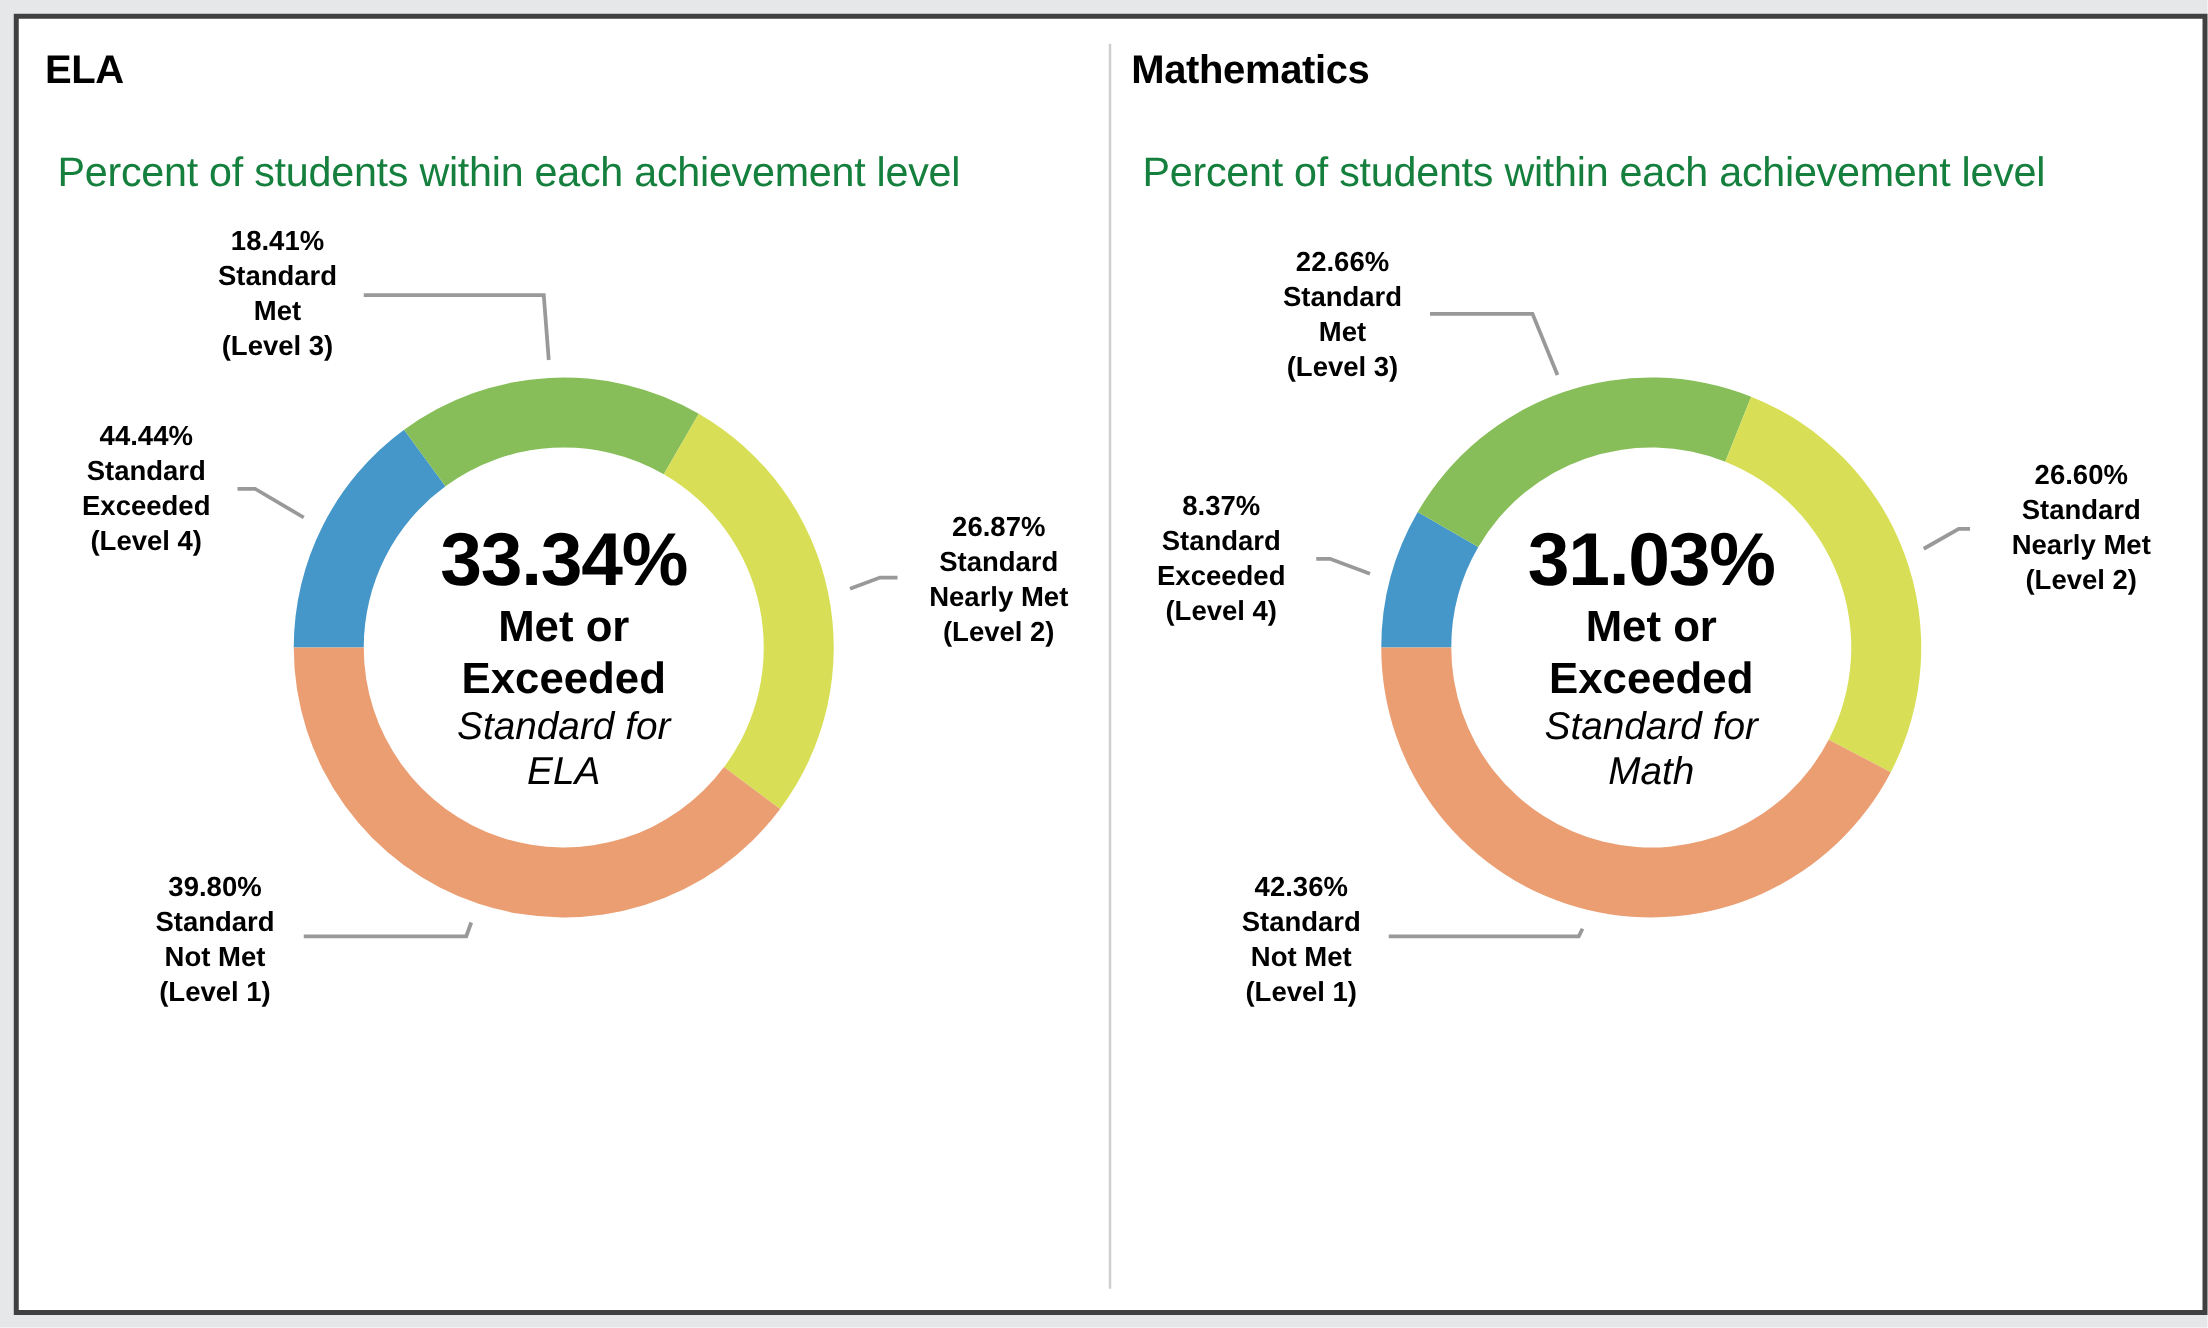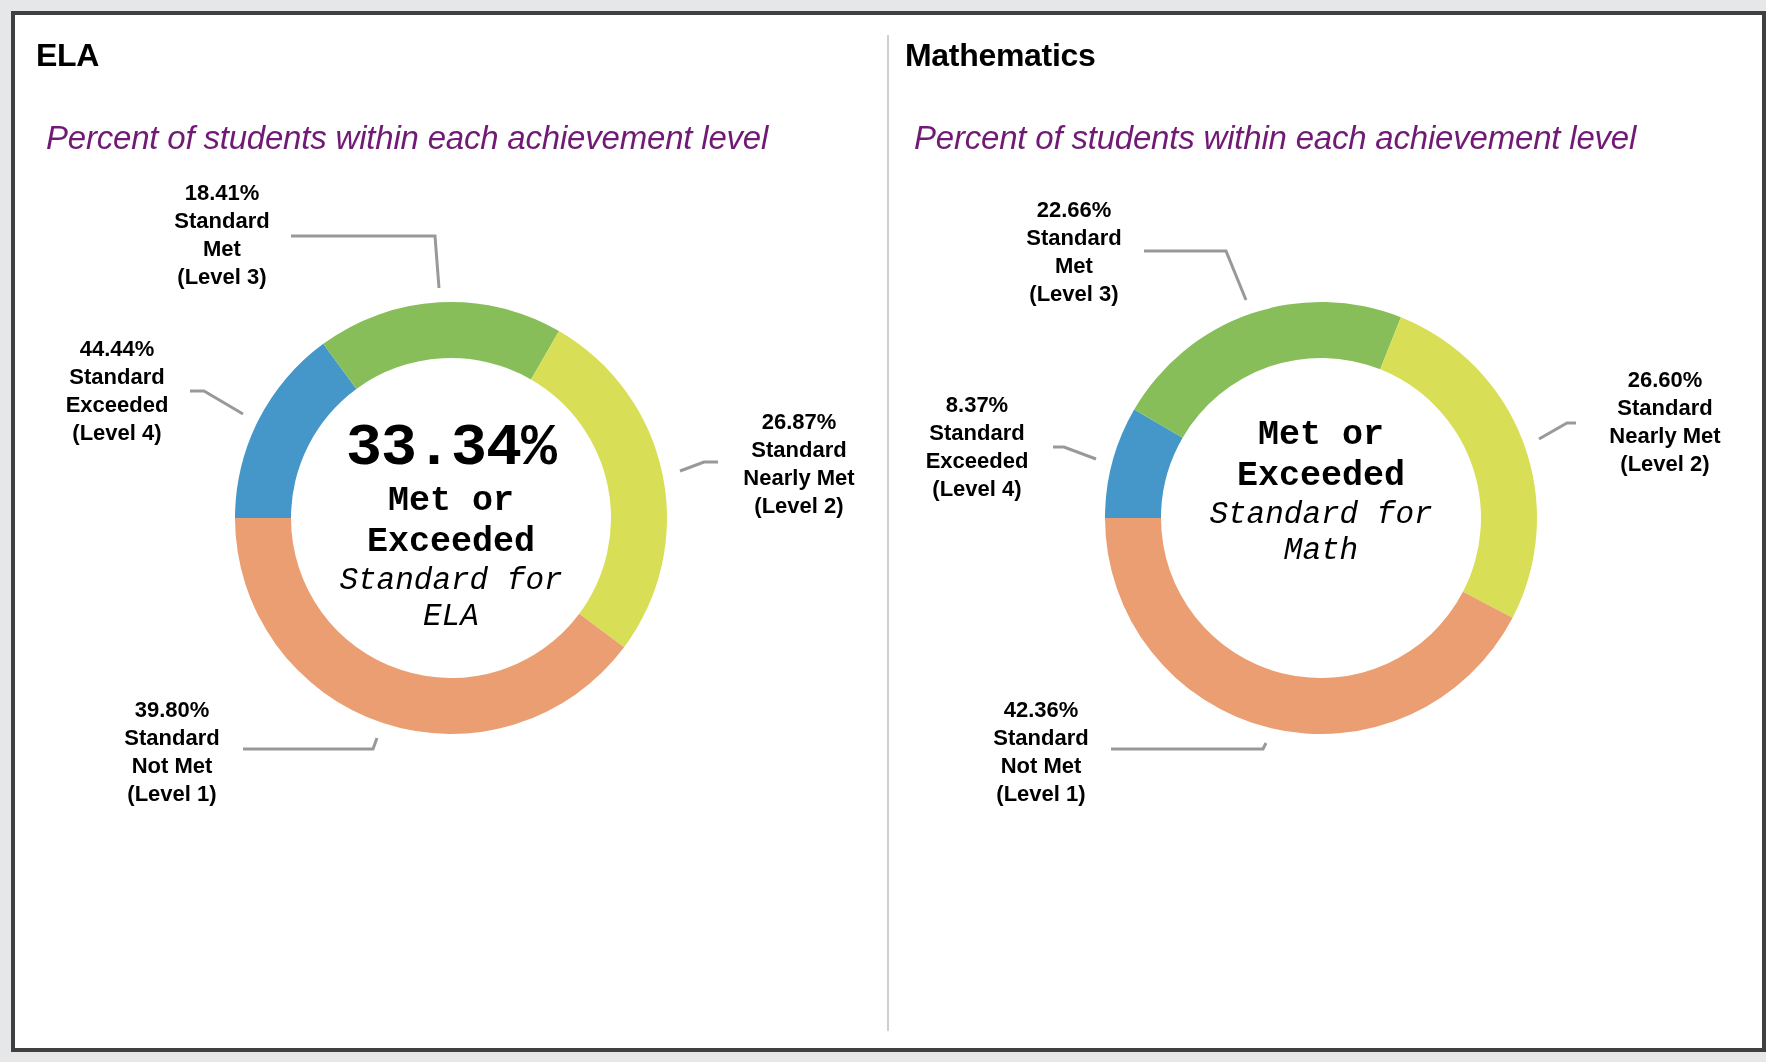--- a/index.html
+++ b/index.html
@@ -19,27 +19,26 @@
     background: #cfcfcf;
   }
   .panel { position: absolute; top: 0; height: 100%; }
   .panel-ela { left: 0; width: 870px; }
   .panel-math { left: 874px; width: 863px; }
   .title {
     position: absolute; top: 22px; font-size: 32px; font-weight: bold; color: #000;
     letter-spacing: -0.3px;
   }
   .subtitle {
-    position: absolute; top: 104px; font-size: 33px; color: #701a75; white-space: nowrap;
+    position: absolute; top: 104px; font-size: 33px; color: #15803d; white-space: nowrap;
     letter-spacing: -0.2px;
-    font-style: italic;
   }
   svg.chart { position: absolute; left: 0; top: 0; }
   .center-text {
-    position: absolute; width: 260px; text-align: center; color: #000; font-family: Liberation Mono, monospace;
+    position: absolute; width: 260px; text-align: center; color: #000;
   }
   .center-pct { font-size: 60px; font-weight: bold; line-height: 66px; letter-spacing: -1px; }
   .center-met { font-size: 35px; font-weight: bold; line-height: 41px; }
   .center-std { font-size: 31px; font-style: italic; line-height: 36px; }
   .lbl {
     position: absolute; width: 180px; text-align: center;
     font-size: 22px; font-weight: bold; line-height: 28px; color: #000;
   }
   .btn {
     position: absolute; height: 96px; border-radius: 48px;
@@ -122,20 +121,21 @@
         </g>
       <g fill="none" stroke="#999999" stroke-width="3">
         <polyline points="255,236 337,236 357,285"></polyline>
         <polyline points="164,432 175,432 207,444"></polyline>
         <polyline points="650,424 678,408 687,408"></polyline>
         <polyline points="222,734 374,734 377,728"></polyline>
       </g>
     </svg>
 
     <div class="center-text" style="left:302px; top:400px;">
+      <div class="center-pct">31.03%</div>
       <div class="center-met">Met or</div>
       <div class="center-met">Exceeded</div>
       <div class="center-std">Standard for</div>
       <div class="center-std">Math</div>
     </div>
 
     <div class="lbl" style="left:95px; top:181px;">
       <div>22.66%</div>
       <div>Standard</div>
       <div>Met</div>

